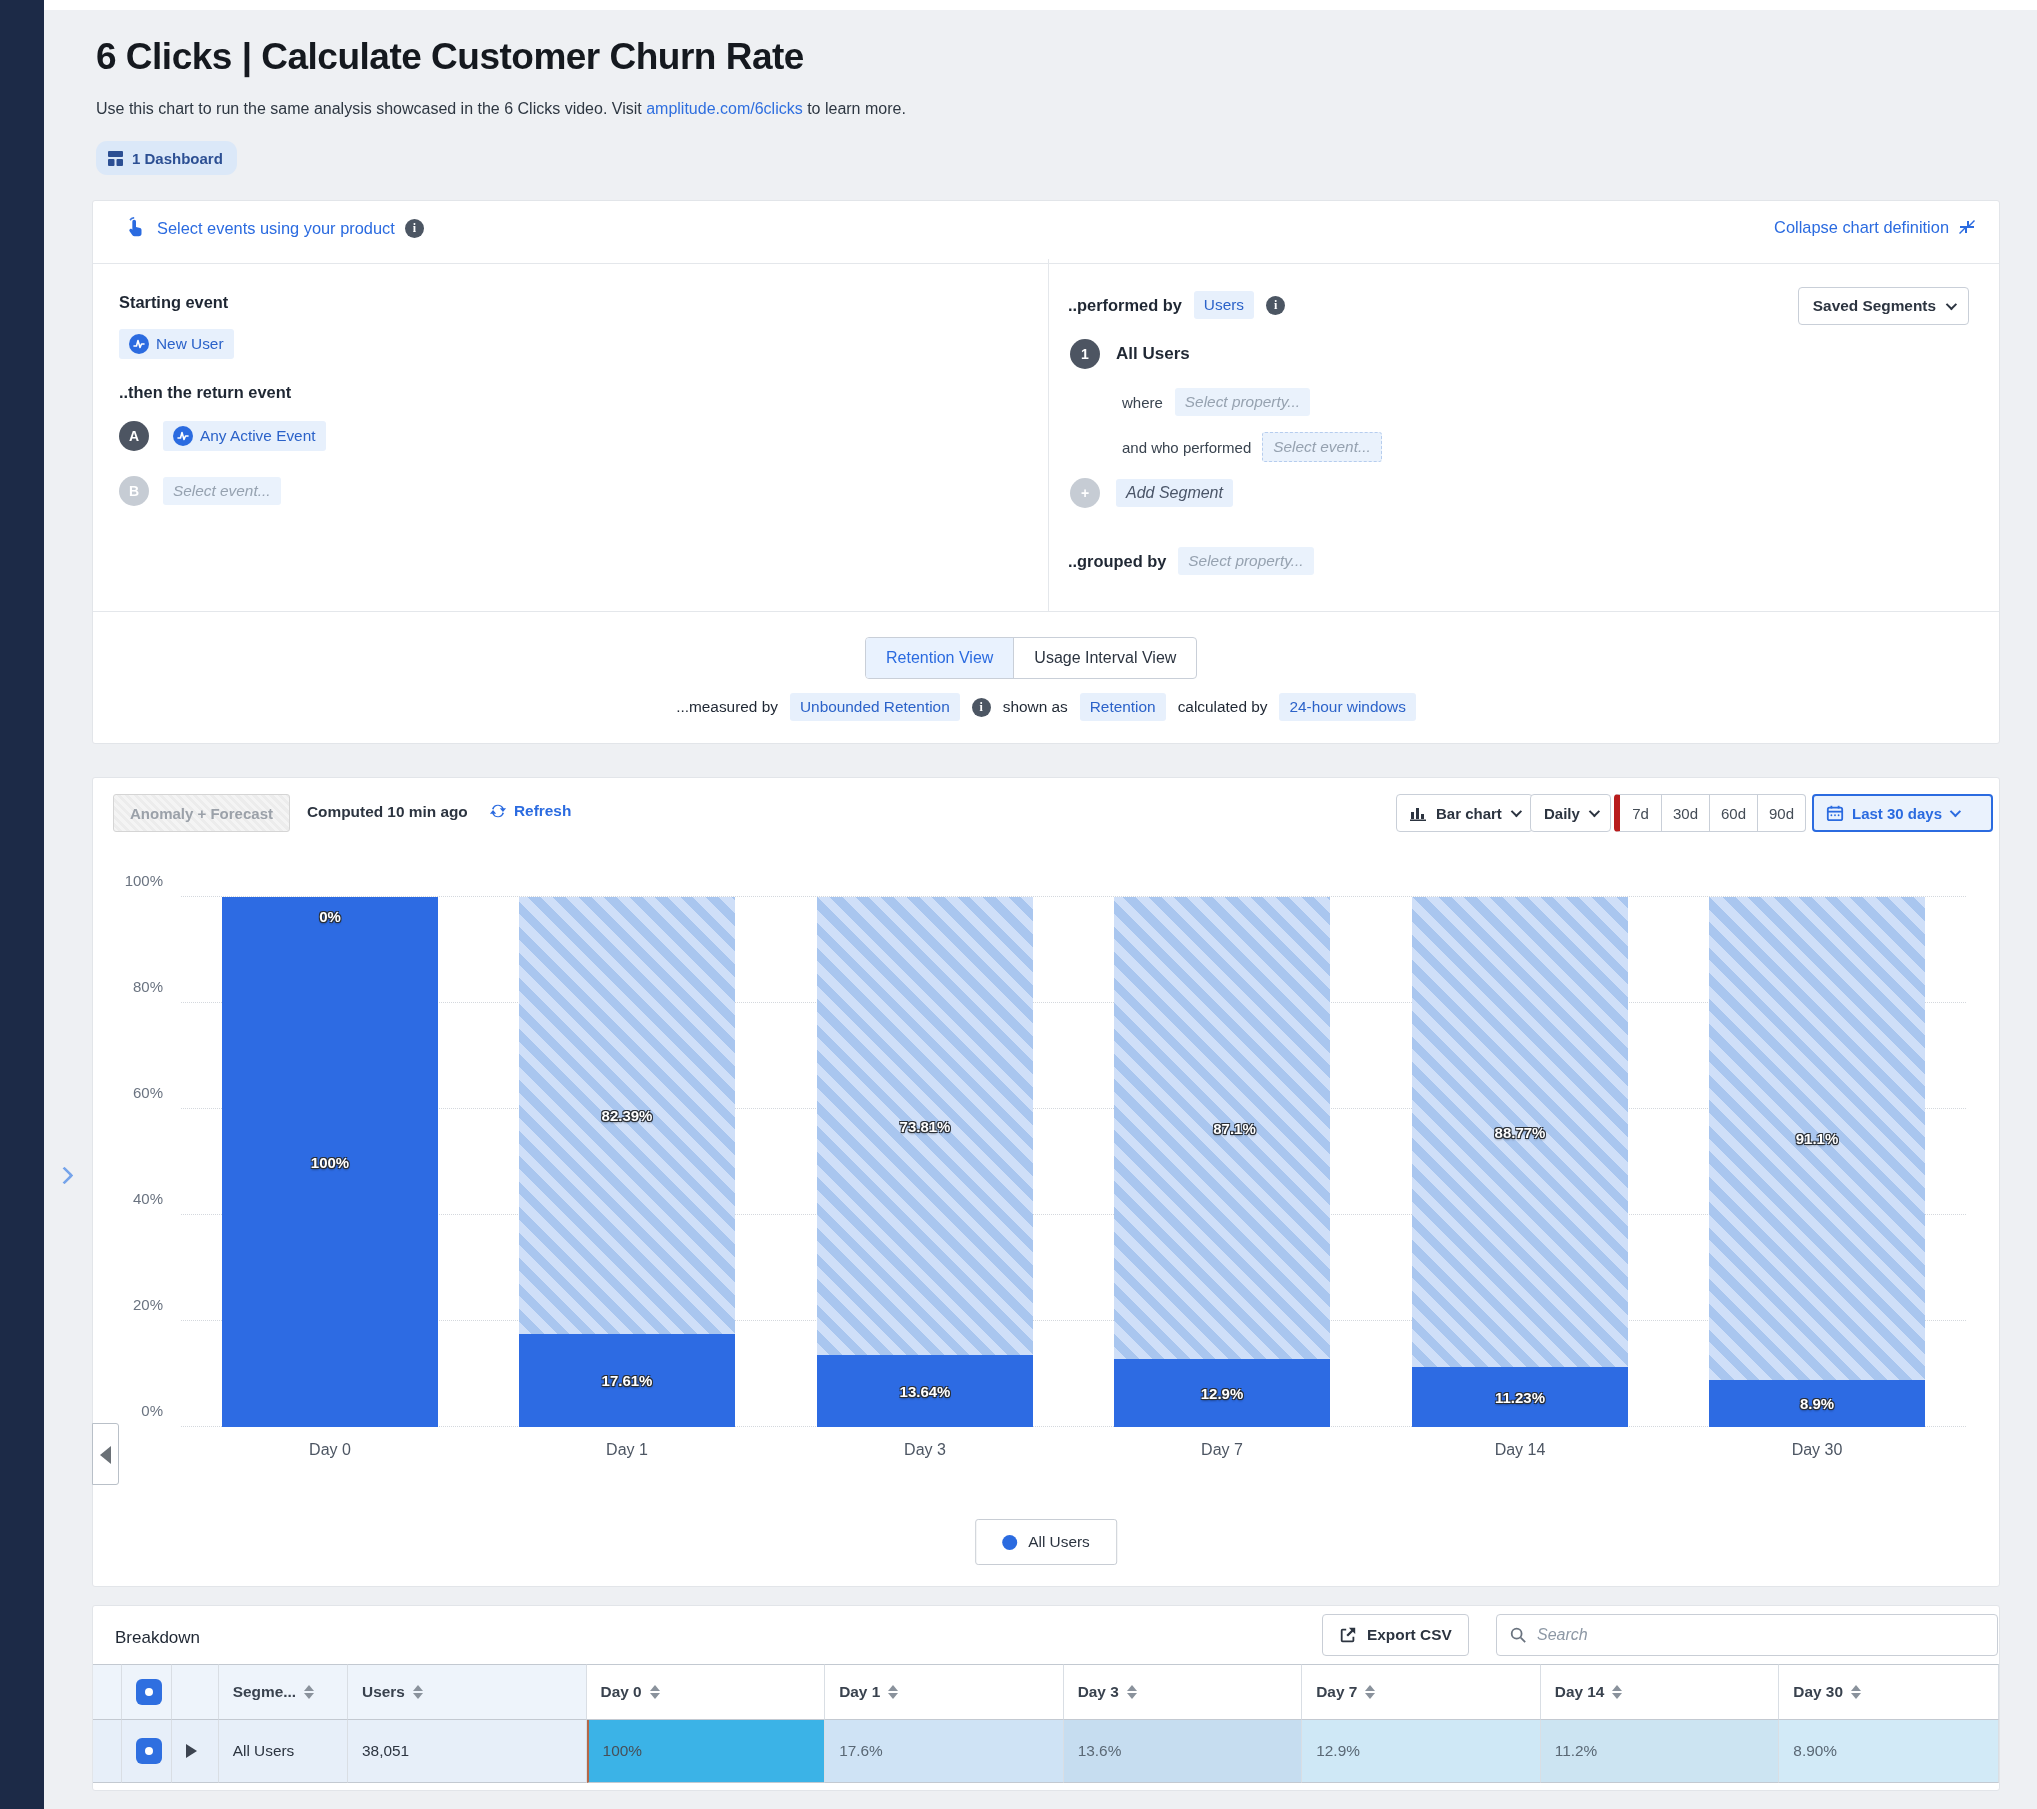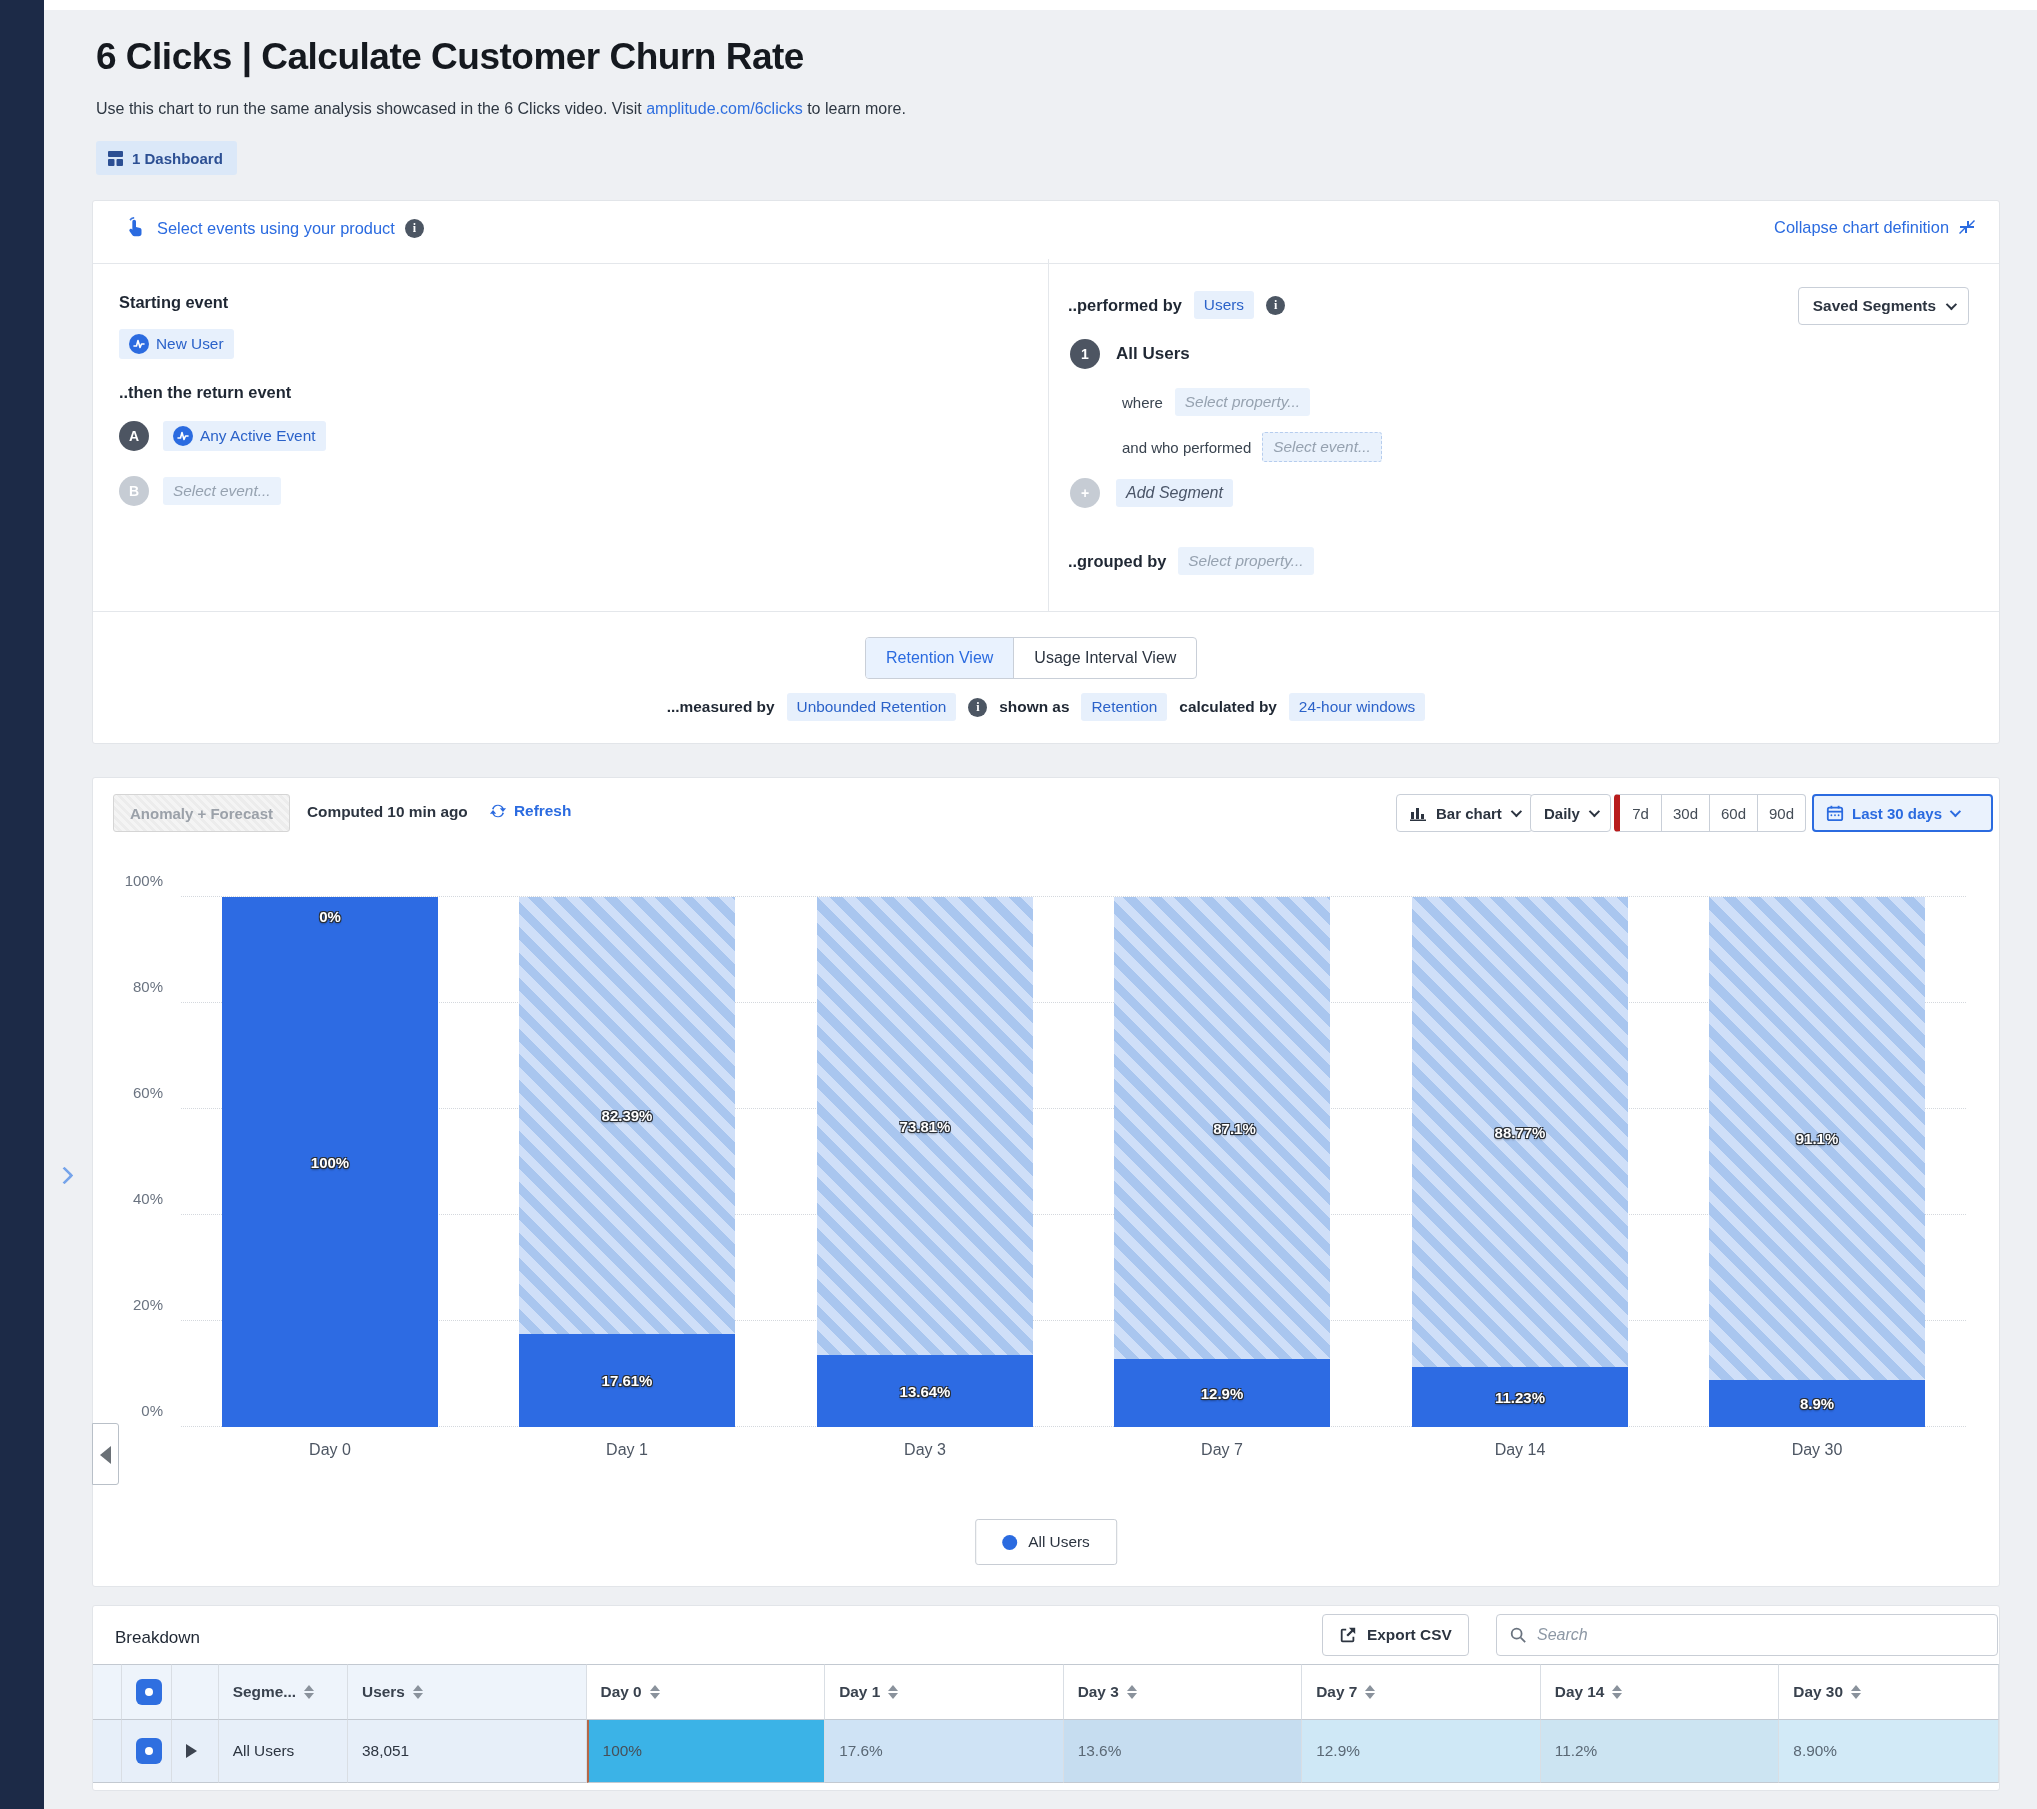--- a/index.html
+++ b/index.html
@@ -9,21 +9,21 @@
   
   #sidebar { position:absolute; left:0; top:0; width:44px; height:1810px; background:#1c2a47; }
   #topstrip { position:absolute; left:44px; top:0; right:0; height:10px; background:#ffffff; }
   #nav-expand { position:absolute; left:54px; top:1166px; width:22px; height:22px; cursor:pointer; }
   #nav-expand::before { content:""; position:absolute; left:4px; top:3px; width:10px; height:10px; border-right:3px solid #76a4ea; border-top:3px solid #76a4ea; transform:rotate(45deg); border-radius:2px; }
 
   
   #page-title { position:absolute; left:96px; top:36px; font-size:37px; font-weight:bold; color:#15191f; letter-spacing:-0.5px; }
   #page-subtitle { position:absolute; left:96px; top:100px; font-size:16px; color:#2e3742; }
   #page-subtitle a { color:#2f6fdf; text-decoration:none; }
-  #dashboard-badge { position:absolute; left:96px; top:141px; height:34px; display:inline-flex; align-items:center; gap:8px; padding:0 14px 0 11px; background:#dbe8f8; border-radius:3px; color:#2c4f93; font-size:15px; font-weight:bold; cursor:pointer; }
+  #dashboard-badge { position:absolute; left:96px; top:141px; height:34px; display:inline-flex; align-items:center; gap:8px; padding:0 14px 0 11px; background:#dbe8f8; border-radius:11px; color:#2c4f93; font-size:15px; font-weight:bold; cursor:pointer; }
 
   .card { position:absolute; left:92px; width:1908px; background:#fff; border:1px solid #e2e5e9; border-radius:3px; }
   #card-def { top:200px; height:544px; }
   #card-chart { top:777px; height:810px; }
   #card-breakdown { top:1605px; height:186px; }
 
   
   #def-header { position:absolute; left:0; top:0; right:0; height:63px; border-bottom:1px solid #e4e7eb; }
   #select-events { position:absolute; left:32px; top:16px; display:flex; align-items:center; gap:10px; color:#2b6be0; font-size:16.4px; cursor:pointer; }
   #collapse-def { position:absolute; right:22px; top:16px; display:flex; align-items:center; gap:8px; color:#2b6be0; font-size:16.4px; cursor:pointer; }
@@ -53,21 +53,21 @@
   #who-row { position:absolute; left:1029px; top:231px; display:flex; align-items:center; gap:11px; font-size:15px; color:#39434f; }
   #addseg-row { position:absolute; left:977px; top:277px; display:flex; align-items:center; gap:16px; }
   #addseg-row .chip { color:#4a5568; font-style:italic; font-size:16px; }
   #grouped-row { position:absolute; left:975px; top:346px; display:flex; align-items:center; gap:12px; }
 
   #tabs { position:absolute; left:772px; top:436px; height:42px; display:flex; border:1px solid #c9cfd8; border-radius:4px; overflow:hidden; background:#fff; }
   .tab { display:flex; align-items:center; padding:0 20px; font-size:16px; cursor:pointer; }
   .tab.active { background:#e9f2fe; color:#2b6be0; }
   .tab.inactive { color:#2c3440; border-left:1px solid #c9cfd8; }
   #measured-row { position:absolute; left:0; right:0; top:492px; display:flex; align-items:center; justify-content:center; gap:12px; font-size:15.4px; }
-  #measured-row .lbl { font-weight:bold; color:#1f2733; }
+  #measured-row .lbl { font-weight:normal; color:#1f2733; }
 
   
   #anomaly-btn { position:absolute; left:20px; top:16px; height:38px; padding:0 16px; display:flex; align-items:center; border:1px solid #d5d5d5; border-radius:3px; color:#9ba1a9; font-size:15px; font-weight:bold; background:repeating-linear-gradient(45deg,#f4f4f4 0 3px,#ececec 3px 6px); cursor:default; }
   #computed-txt { position:absolute; left:214px; top:25px; font-size:15.4px; color:#2c3440; font-weight:bold; }
   #refresh-btn { position:absolute; left:396px; top:24px; display:flex; align-items:center; gap:7px; color:#2b6be0; font-size:15.4px; font-weight:bold; cursor:pointer; }
   .dd-btn { position:absolute; top:16px; height:38px; display:flex; align-items:center; gap:9px; padding:0 13px; border:1px solid #c9cfd8; border-radius:4px; background:#fff; font-size:15px; font-weight:bold; color:#2c3440; cursor:pointer; }
   #chart-type-dd { left:1303px; }
   #interval-dd { left:1437px; }
   #range-group { position:absolute; left:1521px; top:16px; height:38px; display:flex; }
   .range-btn { width:48px; display:flex; align-items:center; justify-content:center; border:1px solid #c9cfd8; border-left:none; font-size:15px; color:#444c56; background:#fff; cursor:pointer; }

